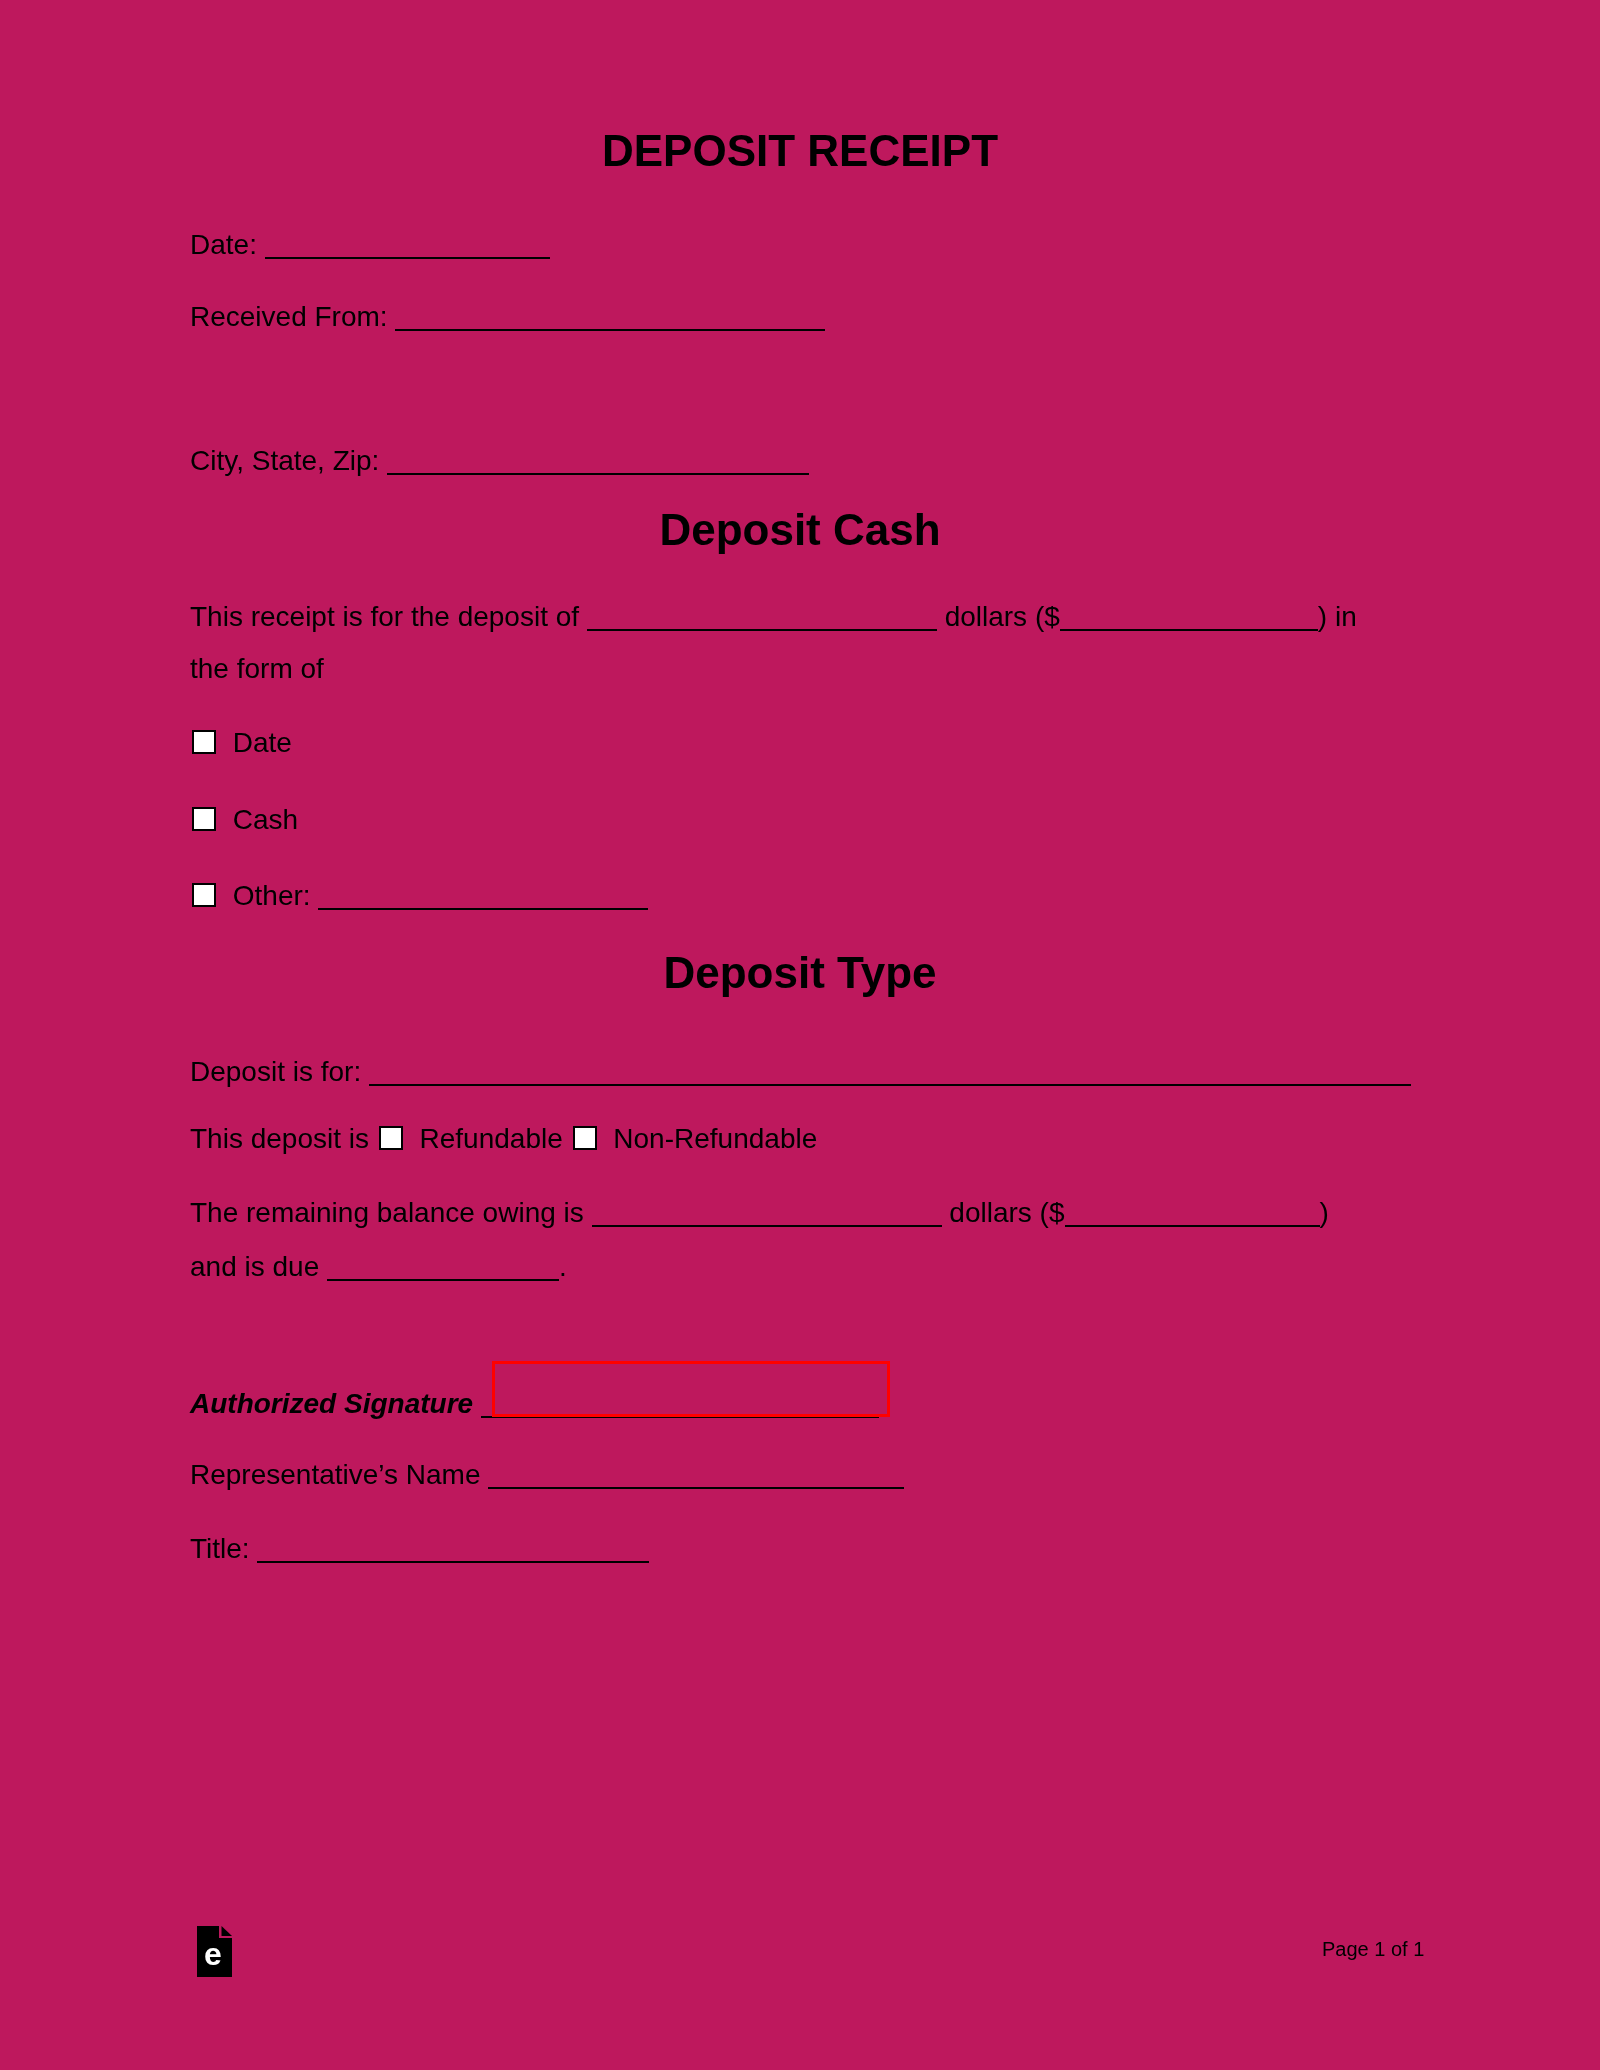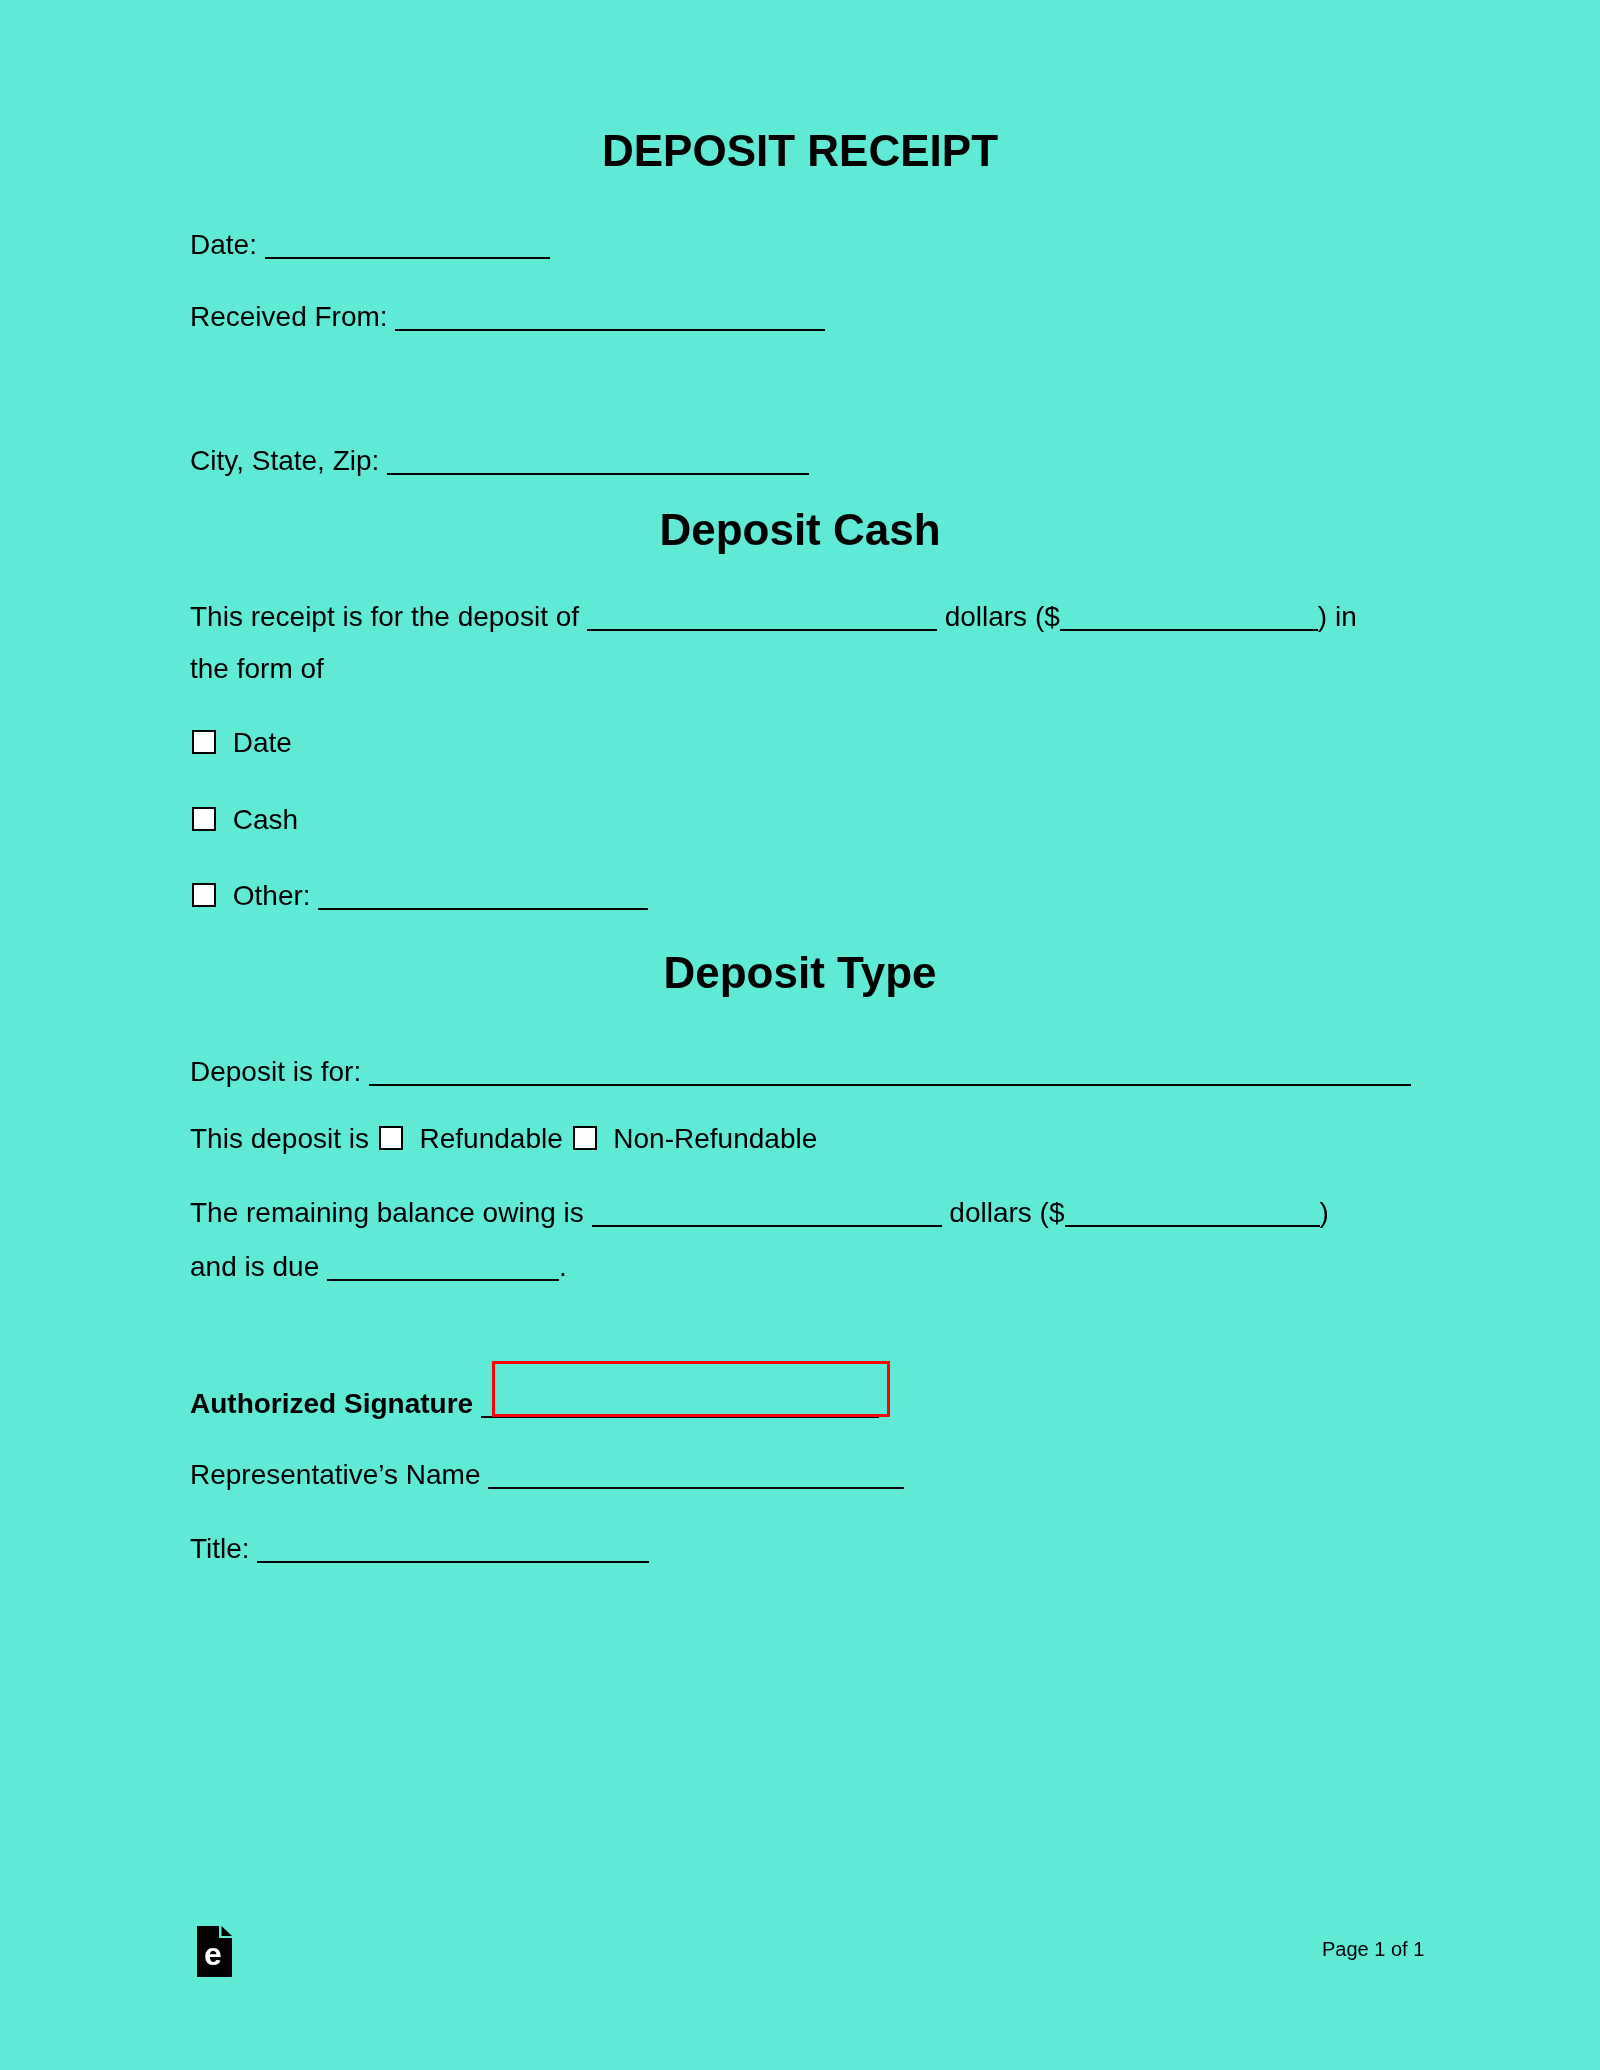--- a/index.html
+++ b/index.html
@@ -1,40 +1,40 @@
 <!DOCTYPE html>
 <html><head>
 <meta charset="utf-8">
 <style>
   html, body { margin: 0; padding: 0; background: #ffffff; }
   .page {
     position: relative;
     width: 1600px;
     height: 2070px;
-    background: #5eead4;
+    background: #be185d;
     color: #000000;
     font-family: "Liberation Sans", sans-serif;
     overflow: hidden;
   }
   .line {
     position: absolute;
     left: 190px;
     font-size: 28px;
     line-height: 34px;
     white-space: nowrap;
   }
   .center {
     left: 0;
     width: 1600px;
     text-align: center;
     font-weight: bold;
     font-size: 44px;
     line-height: 50px;
   }
-  .b { font-weight: bold; }
+  .b { font-weight: bold; font-style: italic; }
   .blank {
     display: inline-block;
     height: 26px;
     border-bottom: 2px solid #000000;
     margin-bottom: -5px;
   }
   .cb {
     display: inline-block;
     width: 20px;
     height: 20px;

